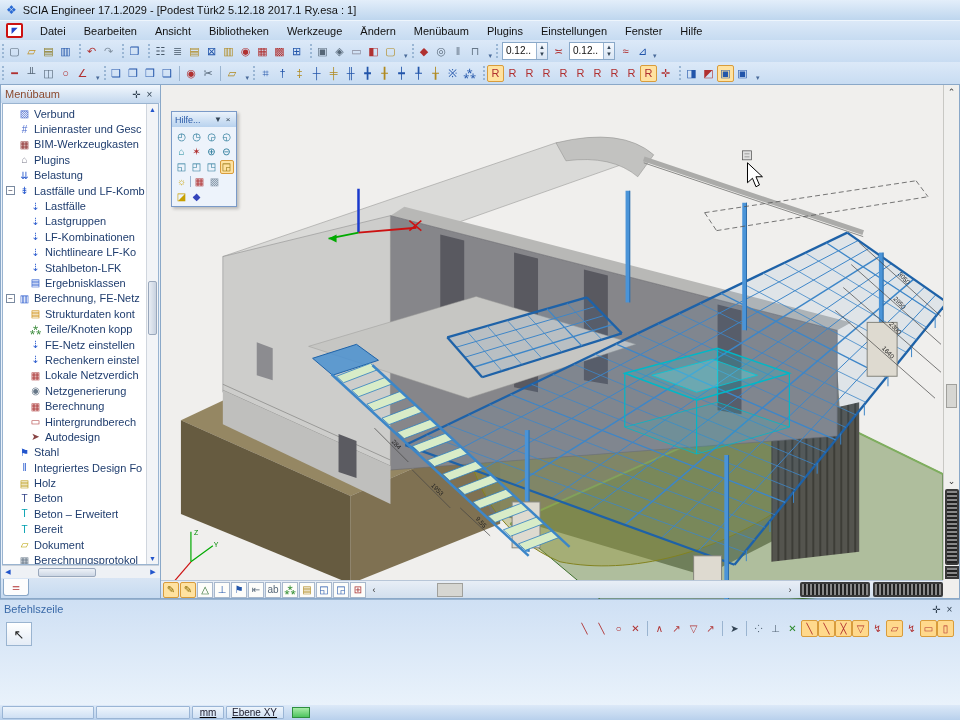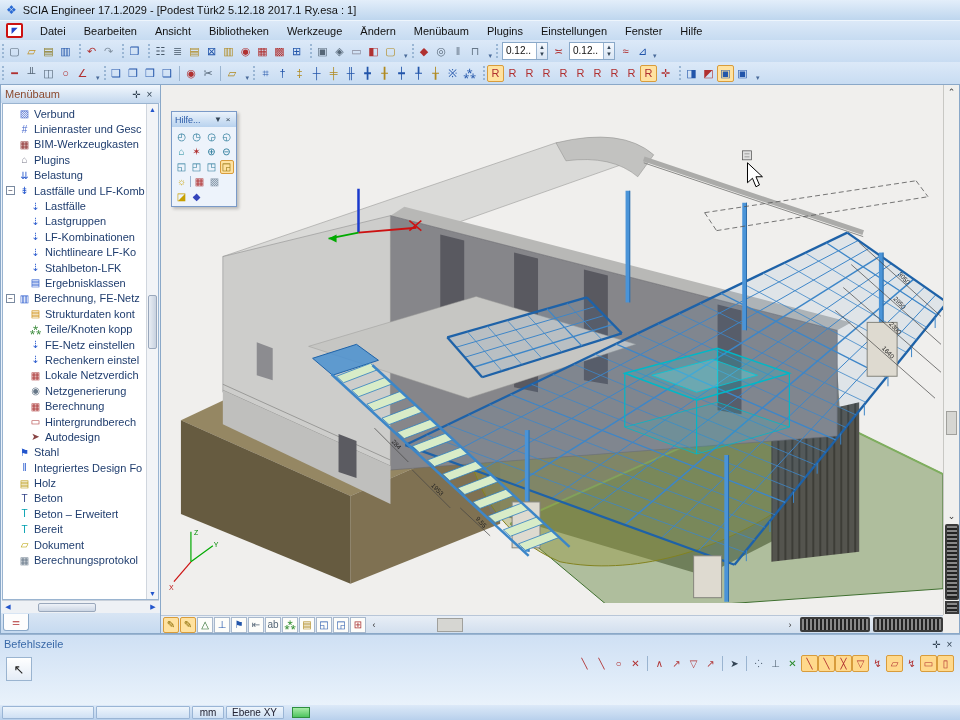--- a/index.html
+++ b/index.html
@@ -78,31 +78,31 @@
   .roller{width:70px;height:15px;background:repeating-linear-gradient(90deg,#888 0 2px,#222 2px 4px);border:2px solid #3a3a3a;border-radius:2px;margin-left:3px;}
   
   .vpscroll{position:absolute;right:0;top:0;bottom:18px;width:16px;background:#f0f0ee;border-left:1px solid #c8c8c4;display:flex;flex-direction:column;align-items:center;}
   .vpscroll .sarr{height:14px;line-height:14px;font-size:9px;color:#333;}
   .vpscroll .trk{flex:1;width:100%;position:relative;}
   .vpscroll .thumb{position:absolute;left:2px;right:2px;top:76%;height:24px;background:#d6d6d2;border:1px solid #a0a09c;}
   .vroller{width:14px;height:76px;background:repeating-linear-gradient(#888 0 2px,#222 2px 4px);border:2px solid #3a3a3a;border-radius:2px;margin:1px 0;}
   .vcorner{width:14px;height:13px;background:repeating-linear-gradient(#888 0 2px,#222 2px 4px);border:2px solid #3a3a3a;margin-bottom:1px;}
 
   
-  .cmdpanel{height:71px;flex:0 0 auto;background:linear-gradient(#cfe0f4,#e9f2fb);border-top:1px solid #9ab4d0;position:relative;}
+  .cmdpanel{height:106px;flex:0 0 auto;background:linear-gradient(#cfe0f4,#e9f2fb);border-top:1px solid #9ab4d0;position:relative;}
   .cmdpanel .panelhdr{background:none;color:#3a6aa8;}
   .cmd-ttl{color:#3a6aa8;}
   .cursorbtn{position:absolute;left:6px;top:22px;width:26px;height:24px;background:linear-gradient(#ffffff,#e4ecf6);border:1px solid #9ab4d0;display:flex;align-items:center;justify-content:center;font-size:13px;color:#222;}
   .snapbar{position:absolute;right:6px;top:20px;display:flex;align-items:center;}
   .snapbar .tbi{width:17px;height:17px;font-size:10px;color:#b03030;}
   .snapbar .tbi.active{background:#ffd98c;border:1px solid #d89c3c;}
   .cmdinput{position:absolute;left:5px;right:5px;bottom:3px;height:18px;background:#fff;border:1px solid #7a9ac0;font-size:11px;color:#111;padding:2px 0 0 4px;}
 
   
-  .statusbar{height:15px;flex:0 0 auto;background:linear-gradient(#dcE9f8,#b8d0ec);display:flex;align-items:center;padding:1px 2px;}
+  .statusbar{height:15px;flex:0 0 auto;background:linear-gradient(#dcE9f8,#b8d0ec);display:flex;align-items:center;padding:1px 2px;text-decoration:underline;}
   .seg{height:13px;border:1px solid #9ab5d5;border-radius:1px;background:linear-gradient(#eef5fc,#cfe0f4);margin-right:2px;font-size:10px;display:flex;align-items:center;padding:0 5px;color:#223;}
   .greenbtn{width:18px;height:11px;background:linear-gradient(#a8eca8,#4fc45f);border:1px solid #2f8f3f;margin:0 22px 0 6px;}
 </style>
 </head>
 <body>
 
 <div class="window">
 
   <div class="titlebar">
     <span class="appicon">❖</span>

